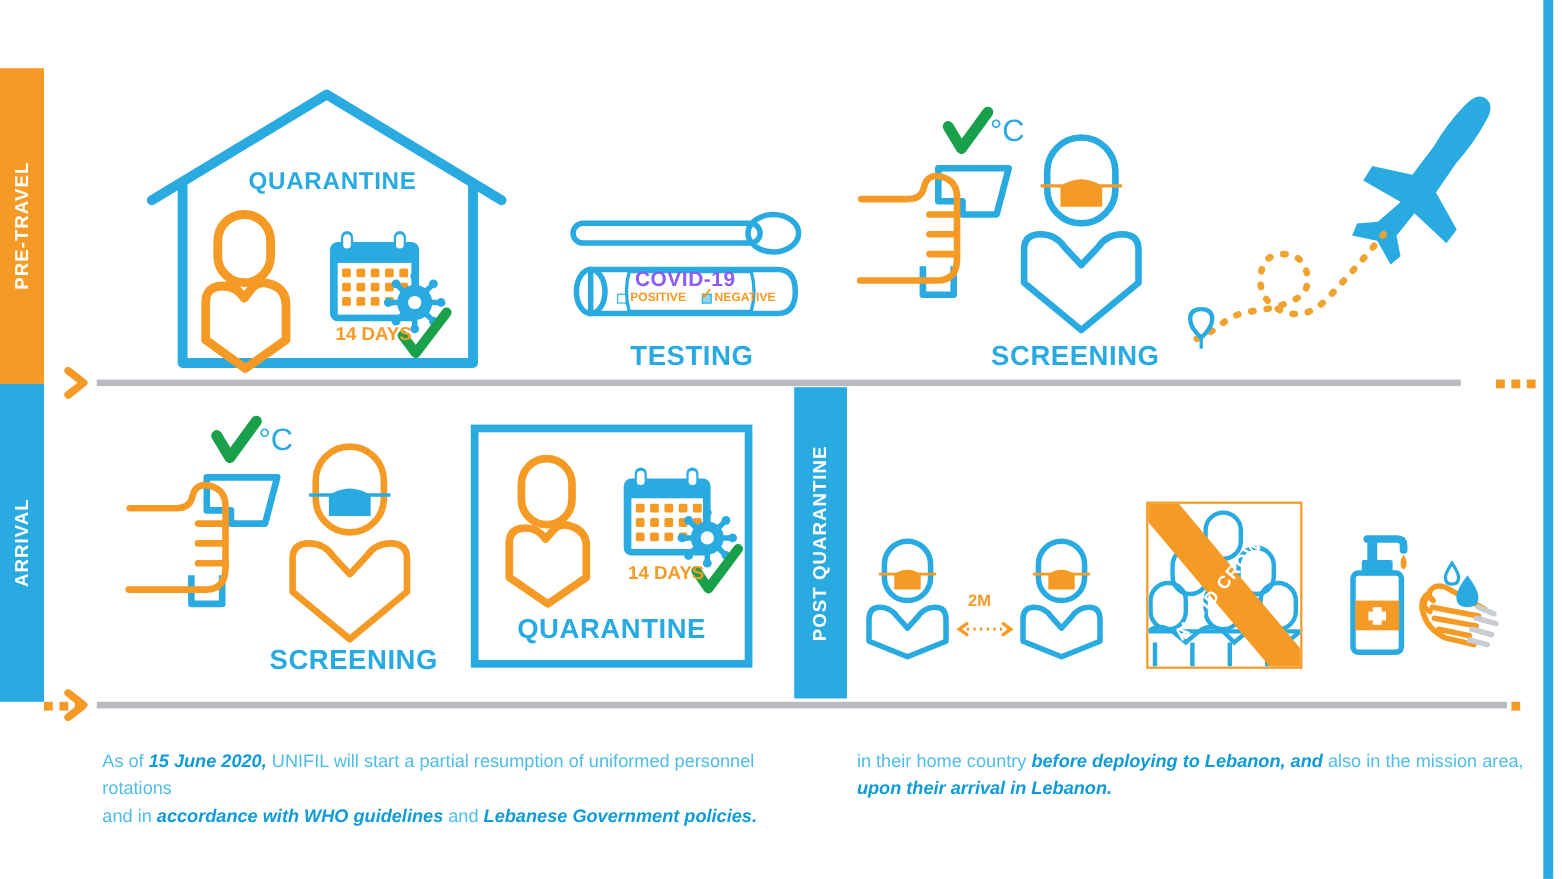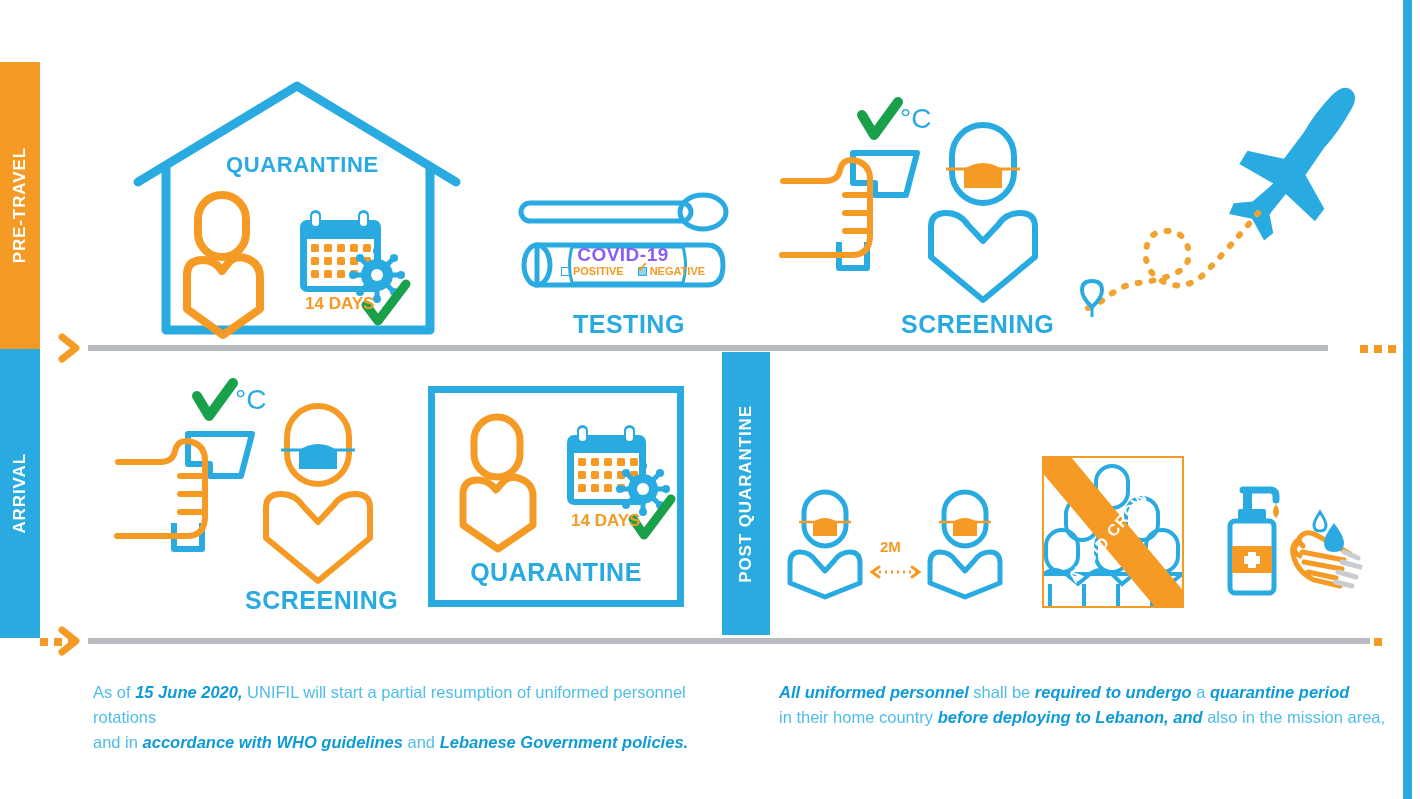--- a/index.html
+++ b/index.html
@@ -377,20 +377,20 @@
     <div>
       <span>As of </span><b>15 June 2020,</b><span> UNIFIL will start a partial resumption of uniformed personnel rotations</span>
     </div>
     <div>
       <span>and in </span><b>accordance with WHO guidelines</b><span> and </span><b>Lebanese Government policies.</b>
     </div>
   </div>
 
   <div class="btext" style="left:779px;top:680px;width:610px;">
     <div>
-      <b>All uniformed personnel</b><span> shall be </span><b>required to undergo</b><span> a </span><b>quarantine period</b>
+      <span>in their home country </span><b>before deploying to Lebanon, and</b><span> also in the mission area,</span>
     </div>
     <div>
-      <span>in their home country </span><b>before deploying to Lebanon, and</b><span> also in the mission area,</span>
+      <b>upon their arrival in Lebanon.</b>
     </div>
   </div>
 
 </div>
 
 </body></html>

